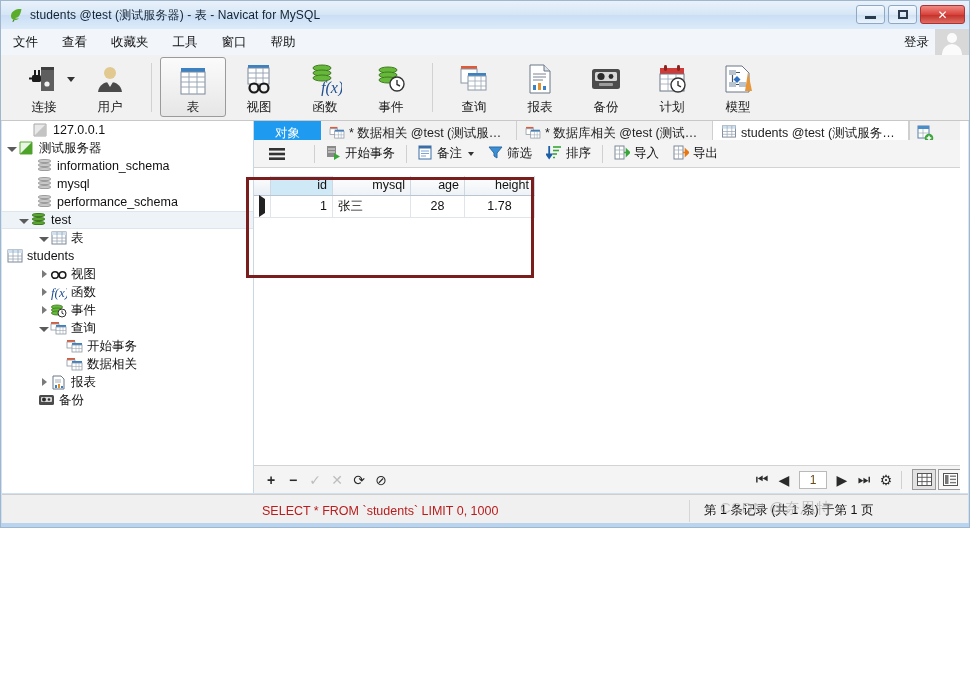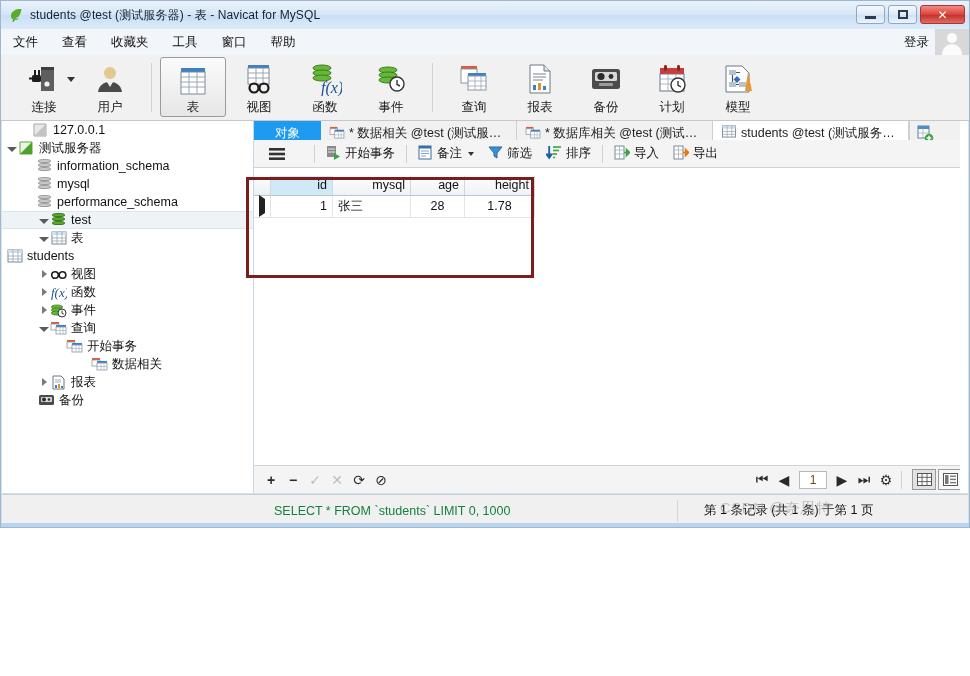--- a/index.html
+++ b/index.html
@@ -238,23 +238,23 @@
   .statusbar {
     position: absolute; left: 1px; right: 1px; bottom: 1px; height: 32px;
     background: #f0f0f0;
     border-top: 1px solid #cfcfcf;
     display: flex; align-items: center;
   }
   .sb-left {
     width: 252px; height: 100%;
   }
   .sb-sql {
-    flex: 1; height: 22px; margin: 12px;
+    flex: 1; height: 22px; margin: 0;
     display:flex; align-items:center; padding-left: 8px;
-    font-size: 12.5px; color: #15803d; border-right: 1px solid #d6d6d6;
+    font-size: 12.5px; color: #b91c1c; border-right: 1px solid #d6d6d6;
     background: #f0f0f0;
   }
   .sb-rec {
     width: 278px; padding-left: 14px; font-size: 12.5px; color: #111;
     position: relative;
   }
   .watermark {
     position: absolute; left: 30px; top: -3px;
     font-size: 15px; color: #9b9b9b; opacity: .55; white-space: nowrap;
     letter-spacing: .5px; pointer-events:none;
@@ -541,21 +541,21 @@
           <span class="cyl gray">
             <i></i>
             <i></i>
             <i></i>
           </span>
         </span>
       <span class="tlbl">performance_schema</span>
     </div>
 
 
-    <div class="tree-row selected" style="padding-left:36px">
+    <div class="tree-row selected" style="padding-left:16px">
       <span class="twisty">
           <span class="tw-open"></span>
         </span>
       <span class="tnode-ico">
           <span class="cyl">
             <i></i>
             <i></i>
             <i></i>
           </span>
         </span>
@@ -669,21 +669,21 @@
             <g stroke="#9aa6b4" stroke-width=".6">
               <line x1="6" y1="9.5" x2="16" y2="9.5"></line>
               <line x1="10" y1="6" x2="10" y2="13"></line>
               <line x1="13" y1="6" x2="13" y2="13"></line>
             </g>
           </svg>
       </span>
       <span class="tlbl">开始事务</span>
     </div>
 
-    <div class="tree-row" style="padding-left:89px">
+    <div class="tree-row" style="padding-left:64px">
       <span class="tnode-ico">
         <svg width="17" height="14" viewBox="0 0 17 14">
             <rect x="1" y="1" width="8" height="2" fill="#de5b3a"></rect>
             <rect x="1" y="3" width="8" height="6" fill="#fff" stroke="#8a96a4" stroke-width=".8"></rect>
             <rect x="6" y="4" width="10" height="2" fill="#3a82c4"></rect>
             <rect x="6" y="6" width="10" height="7" fill="#fff" stroke="#8a96a4" stroke-width=".8"></rect>
             <g stroke="#9aa6b4" stroke-width=".6">
               <line x1="6" y1="9.5" x2="16" y2="9.5"></line>
               <line x1="10" y1="6" x2="10" y2="13"></line>
               <line x1="13" y1="6" x2="13" y2="13"></line>

